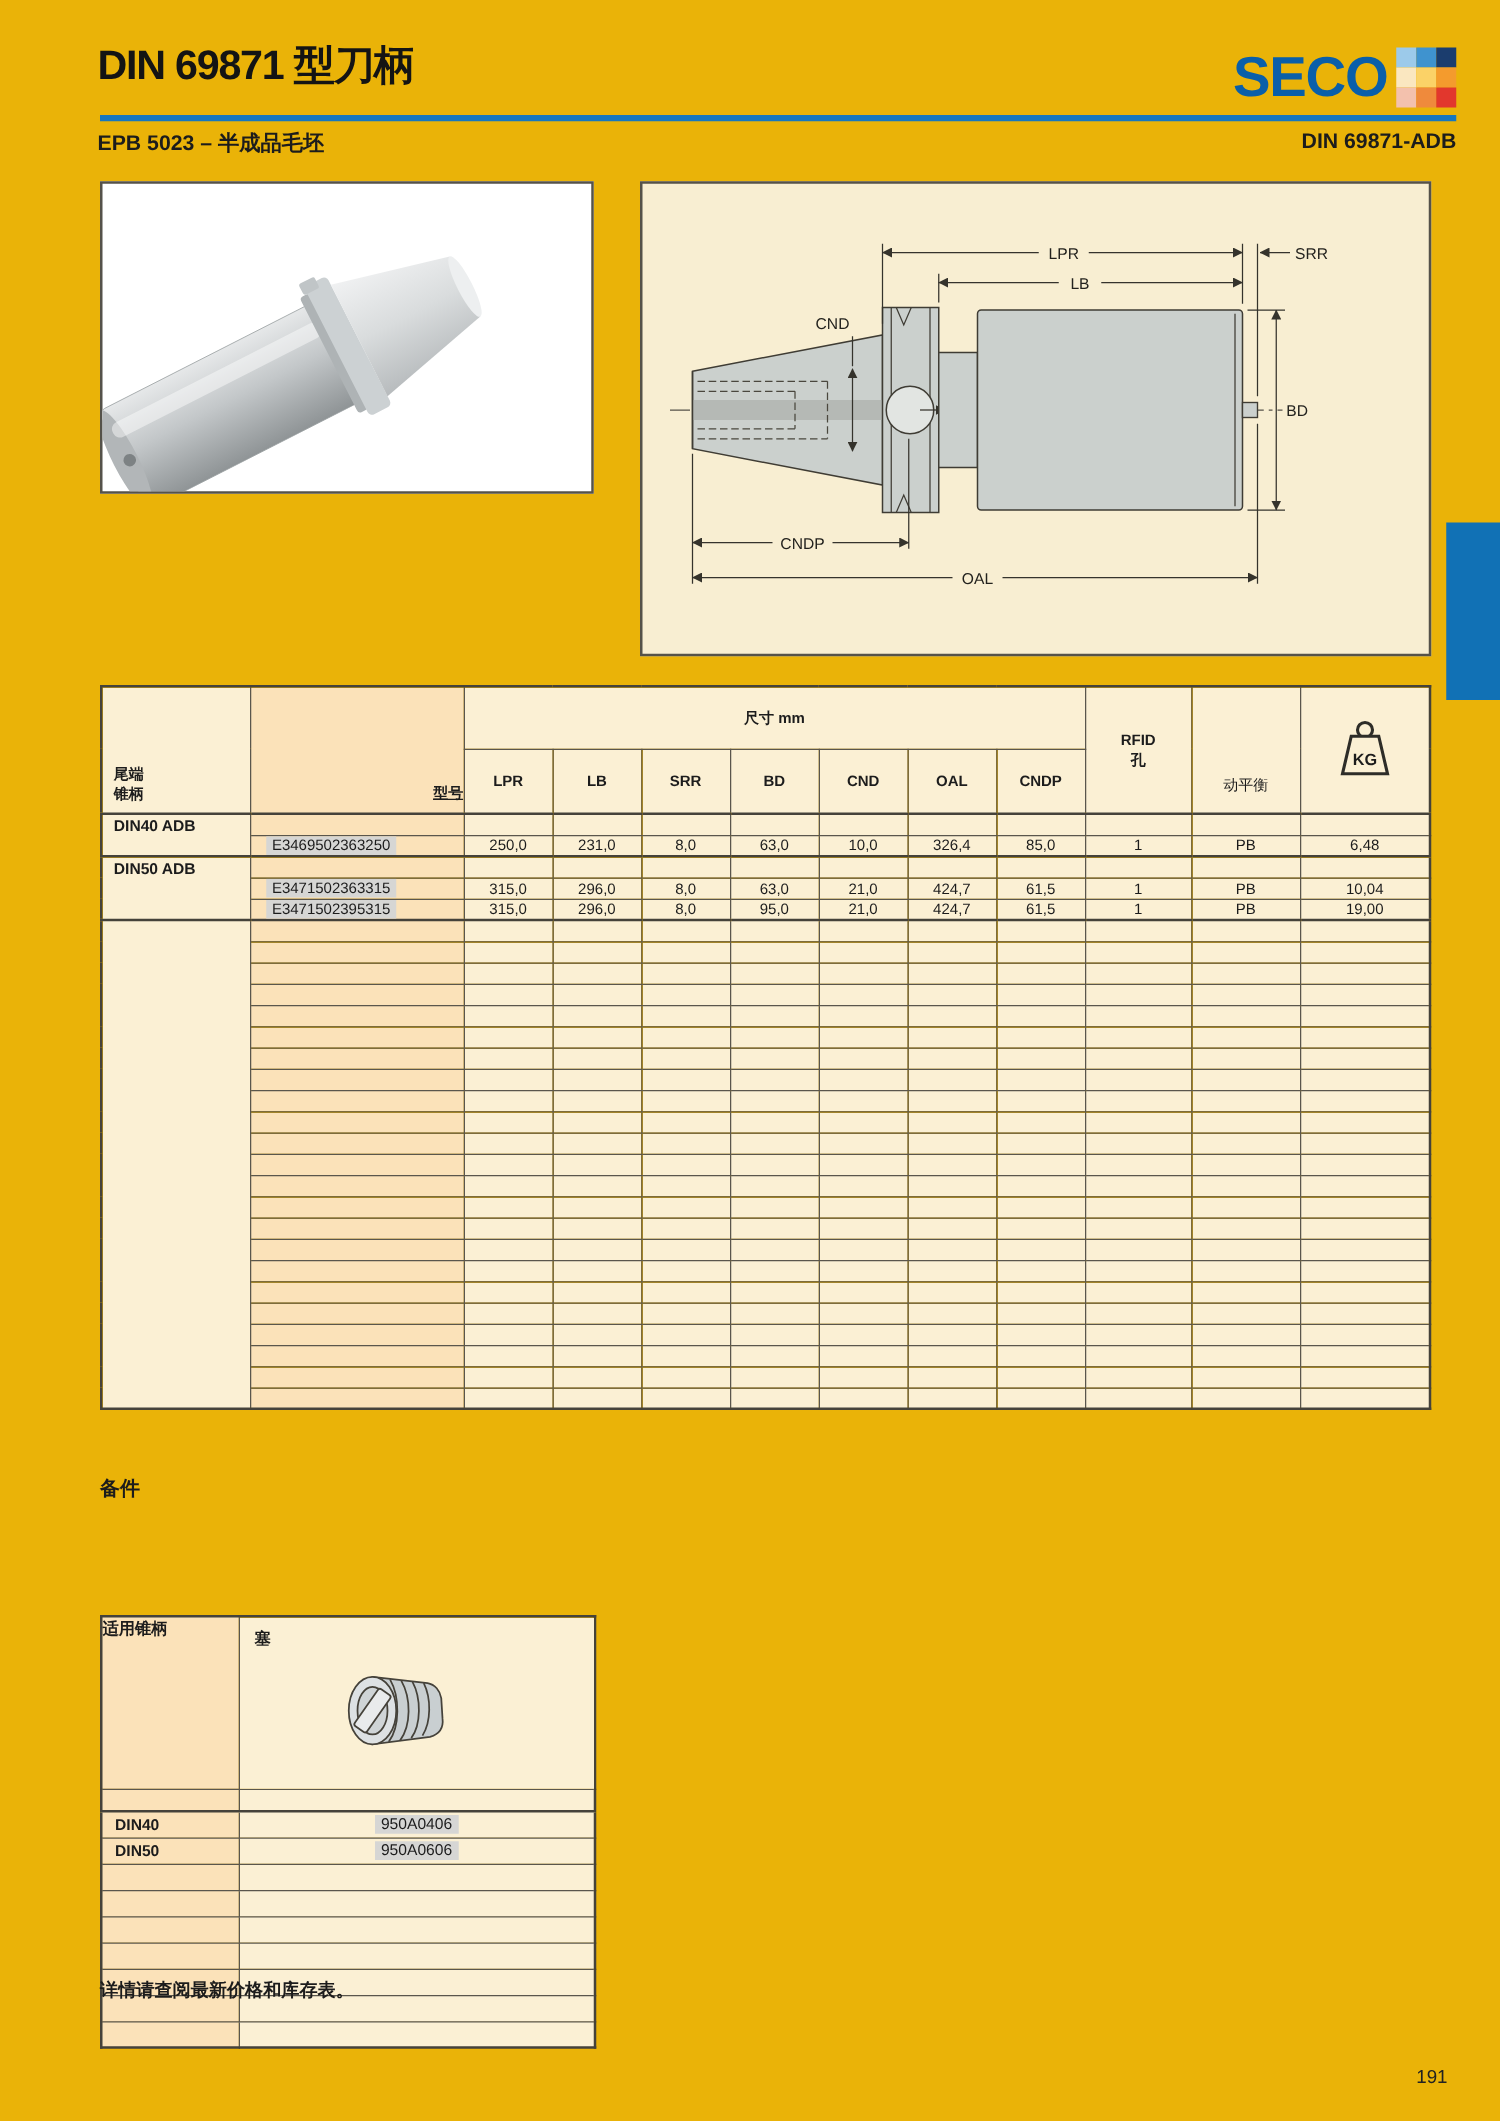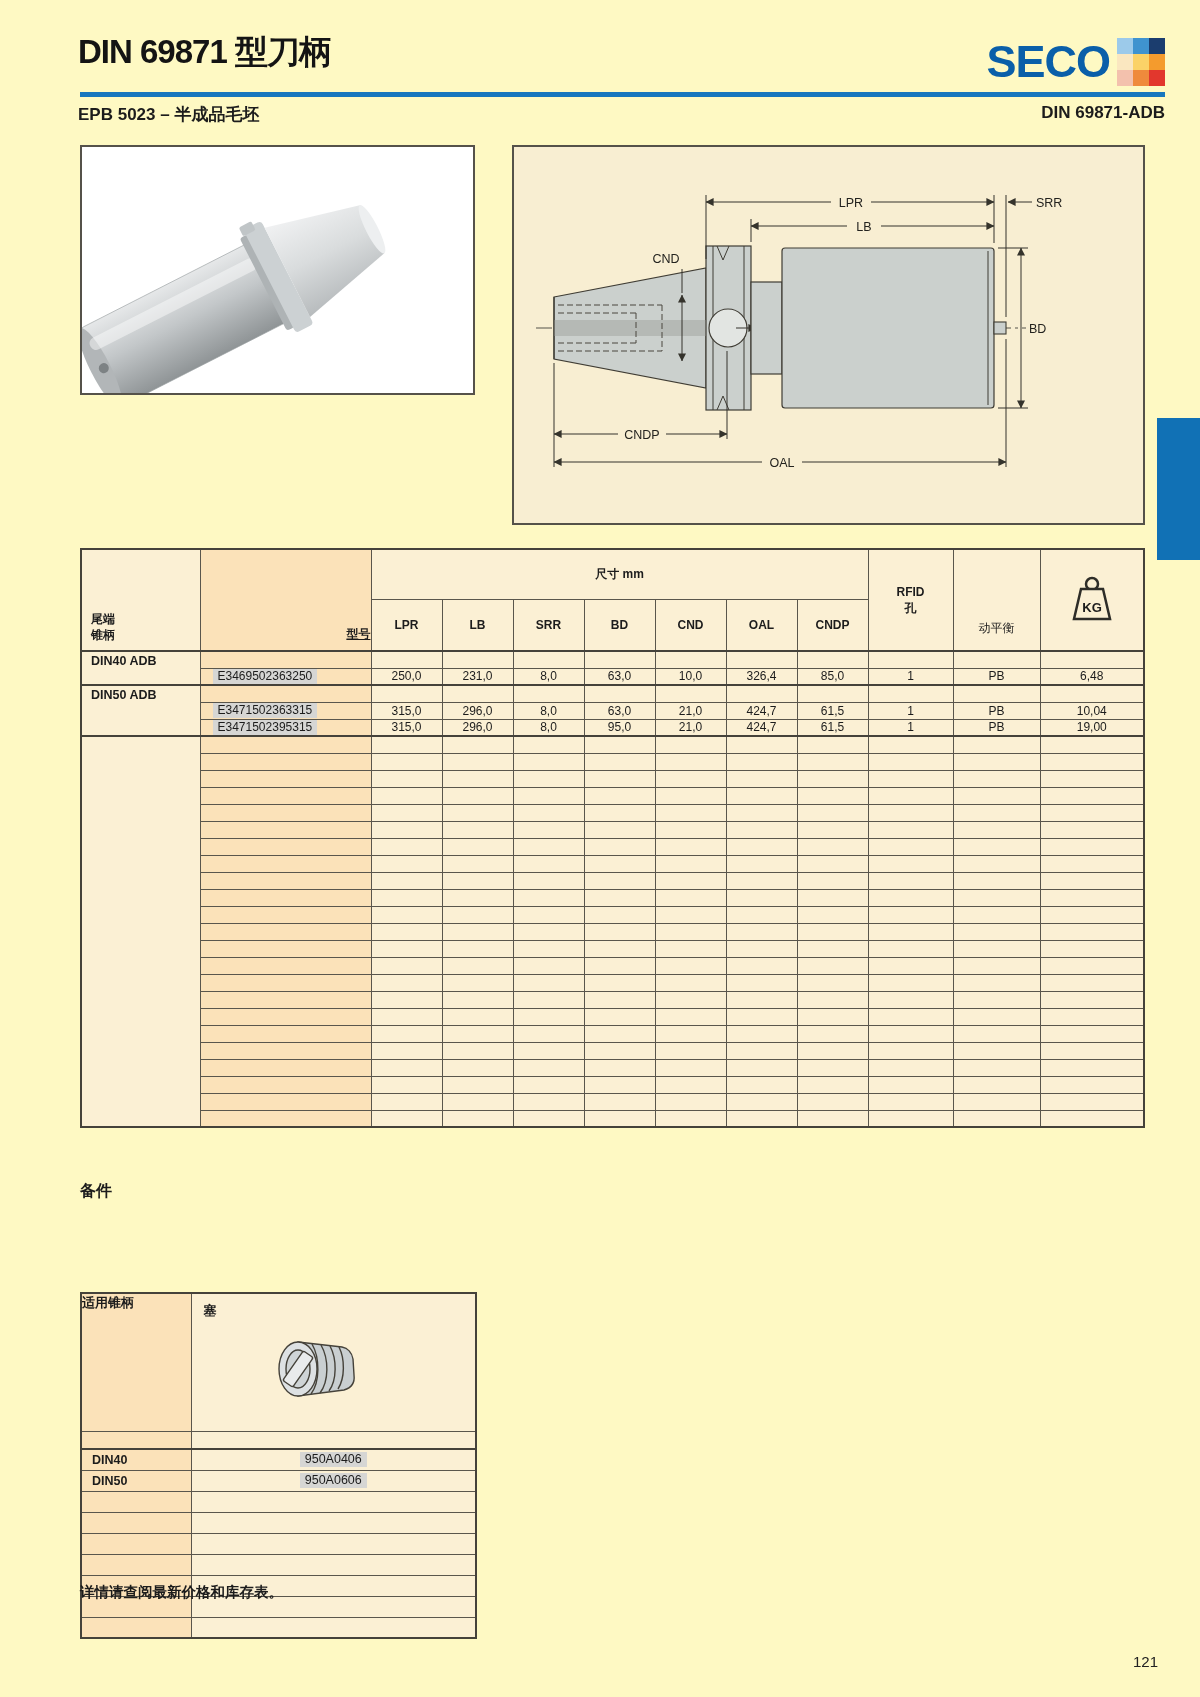--- a/index.html
+++ b/index.html
@@ -1,16 +1,16 @@
 <!DOCTYPE html>
 <html><head>
 <meta charset="utf-8">
 <style>
   html,body{margin:0;padding:0;background:#ffffff;}
-  .page{position:relative;width:1200px;height:1697px;background:#fef9c3;overflow:hidden;
+  .page{position:relative;width:1200px;height:1697px;background:#eab308;overflow:hidden;
         font-family:"Liberation Sans","DejaVu Sans",sans-serif;color:#1c1c1c;}
 
   
   .title{position:absolute;left:78px;top:30px;font-size:33px;font-weight:bold;
          letter-spacing:-1px;color:#141414;white-space:nowrap;}
   .logo{position:absolute;top:38px;right:35px;display:flex;gap:7px;align-items:flex-start;}
   .logo-text{font-size:45px;line-height:48px;font-weight:bold;color:#0A5FA9;letter-spacing:-1px;}
   .logo-grid{display:grid;grid-template-columns:repeat(3,16px);grid-auto-rows:16px;}
   .rule{position:absolute;left:80px;top:92px;width:1085px;height:5px;background:#1777BE;}
   .sub-left{position:absolute;left:78px;top:103px;font-size:17px;font-weight:bold;}
@@ -687,14 +687,14 @@
           </tr>
           <tr class="srow">
             <td class="sc1"></td>
             <td class="sc2"></td>
           </tr>
         </tbody>
     </table>
   </div>
 
   <div class="footer-note">详情请查阅最新价格和库存表。</div>
-  <div class="page-num">121</div>
+  <div class="page-num">191</div>
 </div>
 
 </body></html>

